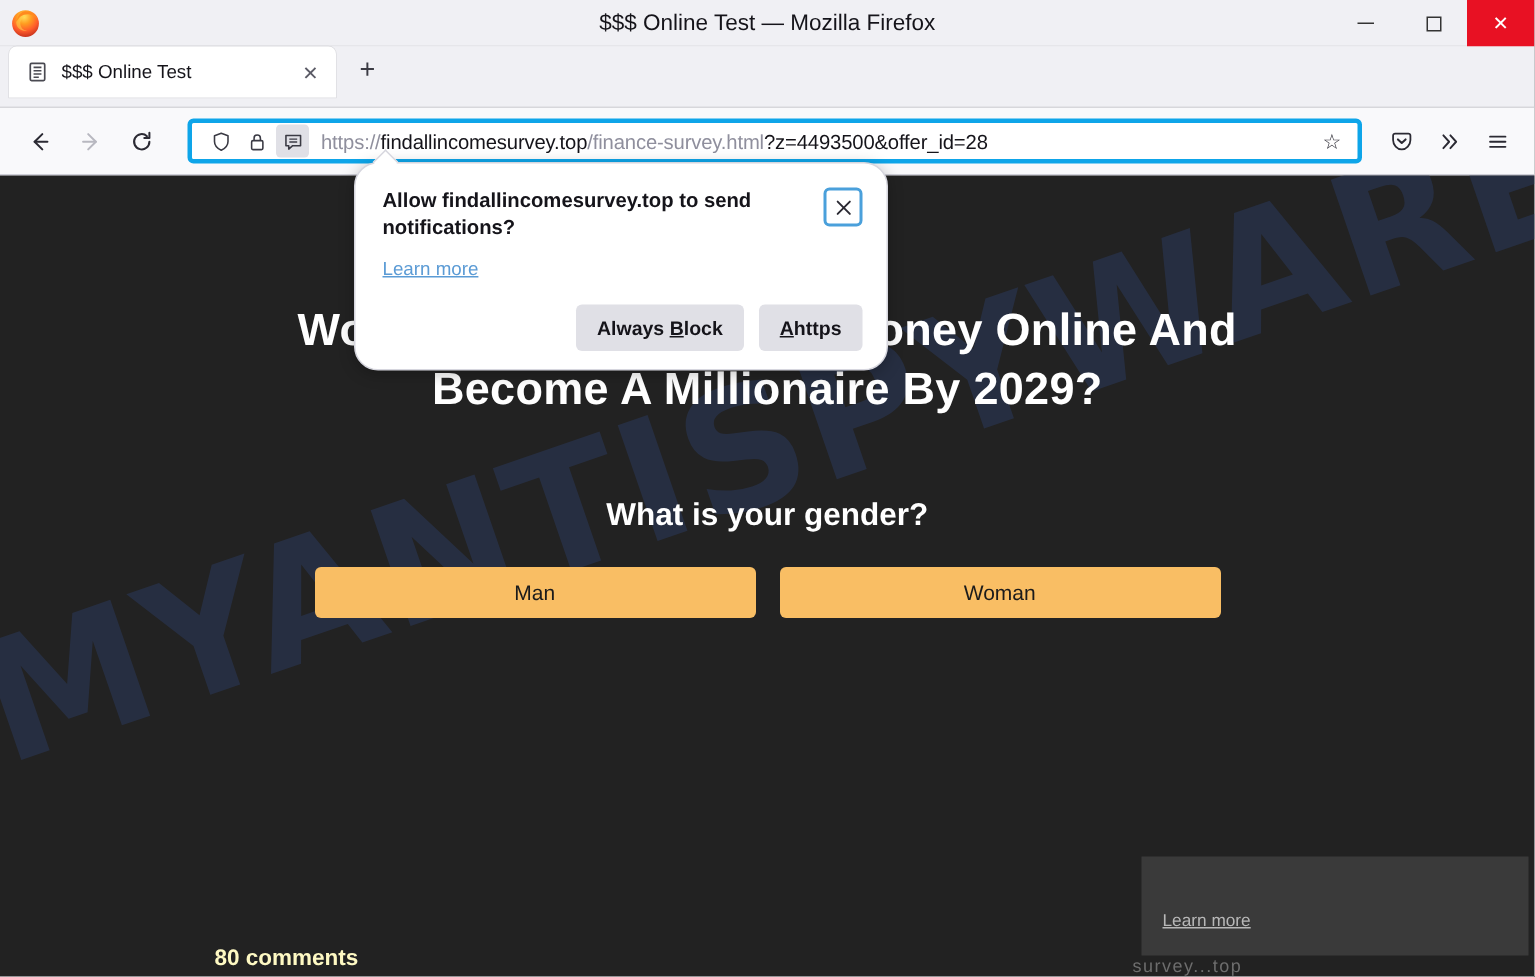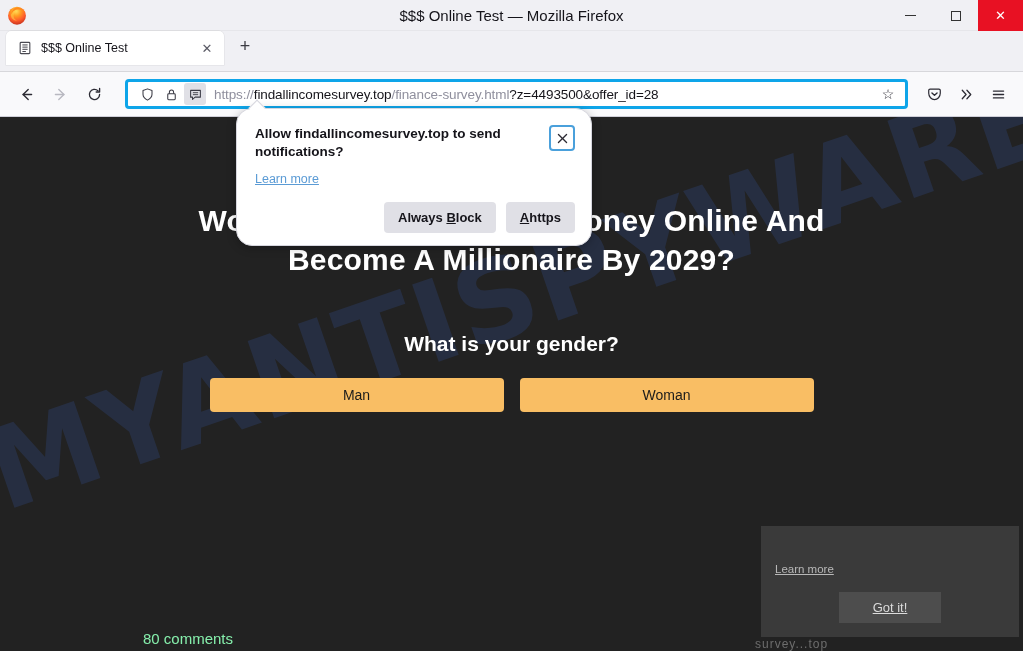--- a/index.html
+++ b/index.html
@@ -196,23 +196,23 @@
     border: none;
     border-radius: 4px;
     font-size: 14px;
     font-family: "Liberation Sans", sans-serif;
     display: flex; align-items: center; justify-content: center;
     cursor: pointer;
   }
   .comments {
     position: absolute;
     left: 143px; bottom: 4px;
-    color: #86efac;
+    color: #fef9c3;
     font-size: 15px;
-    font-weight: 400;
+    font-weight: 700;
     z-index: 3;
   }
   .footer-ghost {
     position: absolute;
     left: 755px; bottom: 0px;
     color: #6d6d6d;
     font-size: 12px;
     z-index: 1;
     letter-spacing: 1px;
     text-align: right;
@@ -454,23 +454,20 @@
         <button class="choice">Woman</button>
       </div>
     </div>
 
     <div class="footer-ghost">survey...top</div>
     <div class="comments">80 comments</div>
 
     <div class="cookie">
       <br>
       <span class="cookie-link">Learn more</span>
-      <div class="cookie-btn-wrap">
-        <button class="cookie-btn">Got it!</button>
-      </div>
     </div>
   </div>
 
   <div class="perm-popup">
     <span class="perm-notch"></span>
     <div class="perm-head">
       <div class="perm-title">Allow findallincomesurvey.top to send notifications?</div>
       <button class="perm-close">
         <svg viewBox="0 0 16 16" width="13" height="13" aria-hidden="true">
           <line x1="3" y1="3" x2="13" y2="13" stroke="#2b2a33" stroke-width="1.6" stroke-linecap="round"></line>

